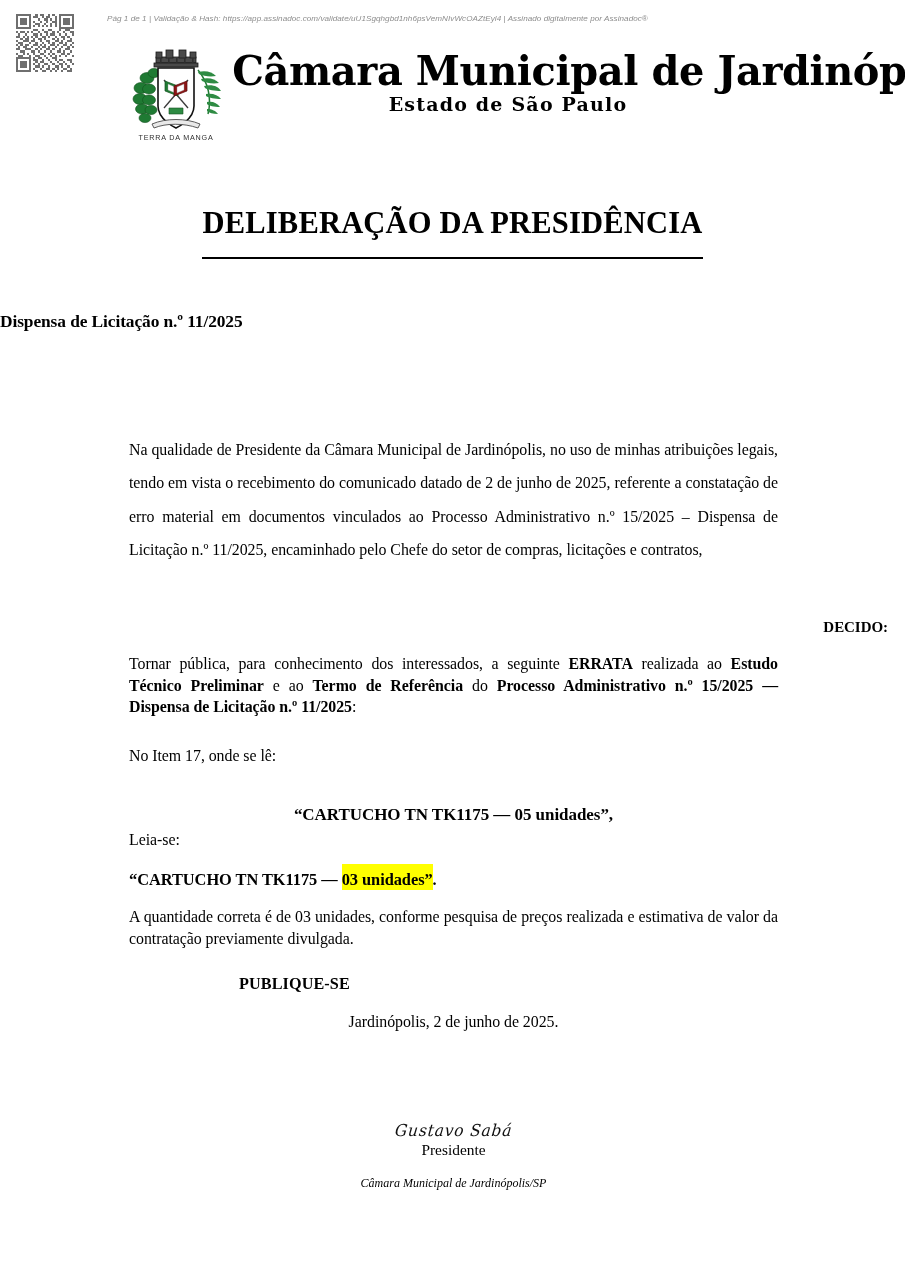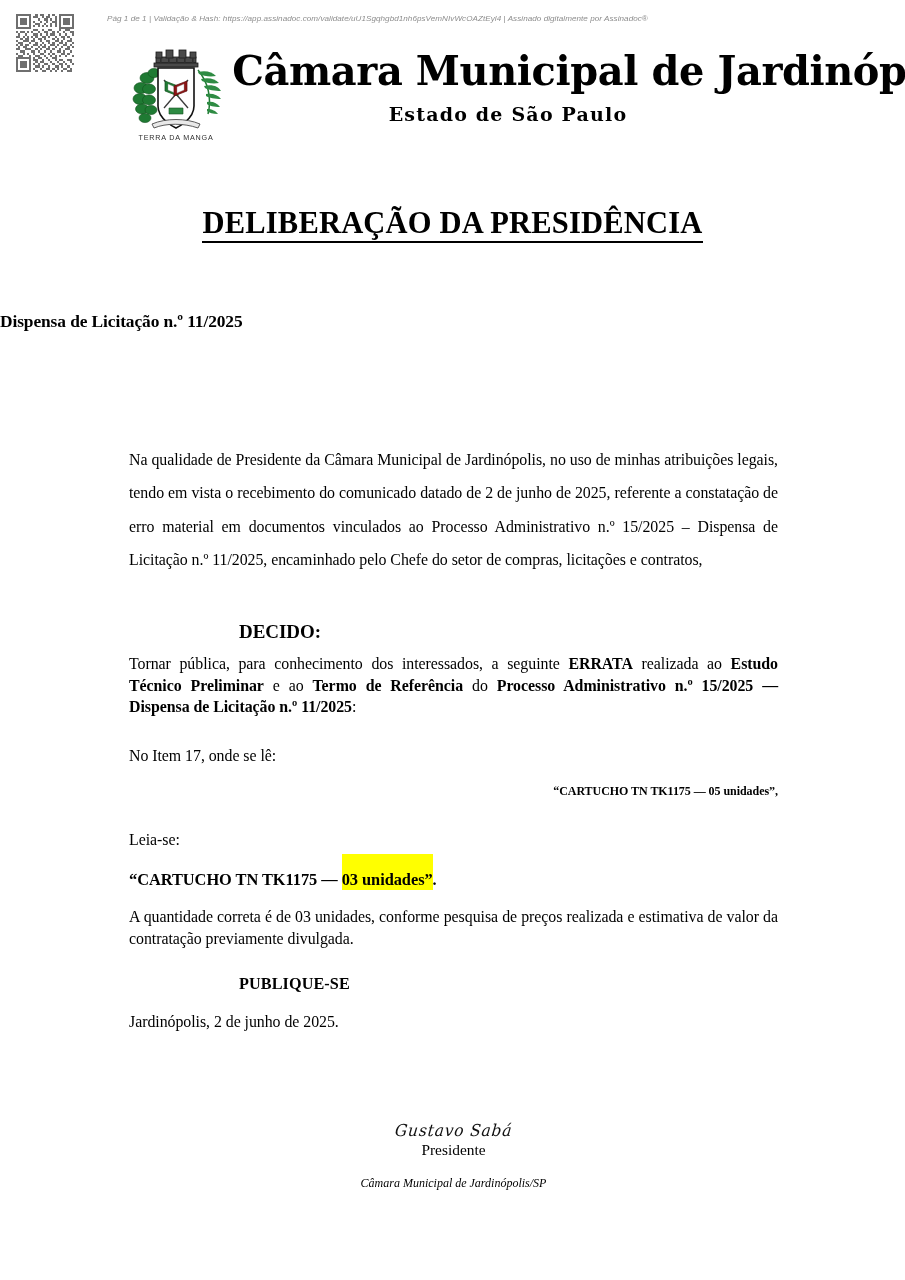--- a/index.html
+++ b/index.html
@@ -73,37 +73,37 @@
     white-space: nowrap;
     transform: scaleX(0.985);
     transform-origin: center;
   }
   .lh-sub {
     font-family: "DejaVu Serif", "Liberation Serif", serif;
     font-weight: 700;
     font-size: 19px;
     line-height: 1.1;
     letter-spacing: 1.2px;
-    margin-top: 12px;
+    margin-top: 2px;
     white-space: nowrap;
   }
 
   
   .doc-title {
     position: absolute;
     left: 0; top: 206px;
     width: 905px;
     text-align: center;
     font-size: 30.5px;
     font-weight: 700;
     letter-spacing: 0.2px;
   }
   .doc-title span {
     border-bottom: 2.6px solid #000;
-    padding-bottom: 1px;
+    padding-bottom: 17px;
     font-family: Liberation Serif, serif;
   }
 
   
   .content {
     position: absolute;
     left: 129px;
     top: 0;
     width: 649px;
   }
@@ -123,59 +123,59 @@
     position: absolute;
     left: 0;
     width: 649px;
     font-size: 15.9px;
     text-align: justify;
     text-justify: inter-word;
     line-height: 33.5px;
     letter-spacing: -0.05px;
   }
 
-  .p-intro  { top: 427px; }
+  .p-intro  { top: 417px; }
   .p-decido {
     top: 596px;
     font-weight: 700;
-    font-size: 19px;
+    font-size: 15px;
     text-indent: 0;
     padding-left: 110px;
-    text-align: left;
+    text-align: right;
   }
   .p-errata { top: 637px; line-height: 21.8px; }
   .p-onde   { top: 723px; }
-  .p-quote1 { top: 763px; font-weight: 700; font-size: 12px; text-align: right; }
+  .p-quote1 { top: 781px; font-weight: 700; font-size: 17px; text-align: center; }
   .p-leia   { top: 807px; }
   .p-quote2 { top: 847px; font-weight: 700; font-size: 16.4px; text-align: left; }
   .p-final  { top: 890px; line-height: 22px; }
 
   .hl {
     background: #ffff00;
-    padding: 16px 0 1px 0;
+    padding: 6px 0 1px 0;
     box-decoration-break: clone;
     -webkit-box-decoration-break: clone;
   }
 
   .publique {
     position: absolute;
     left: 0;
     top: 975px;
     width: 649px;
     padding-left: 110px;
     font-size: 16.2px;
     font-weight: 700;
     letter-spacing: 0.1px;
   }
   .local-data {
     position: absolute;
     left: 0;
     top: 1013px;
     width: 649px;
-    text-align: left;
+    text-align: center;
     font-size: 15.9px;
     letter-spacing: -0.05px;
   }
 
   
   .sig-block {
     position: absolute;
     left: 129px;
     top: 1122px;
     width: 649px;

